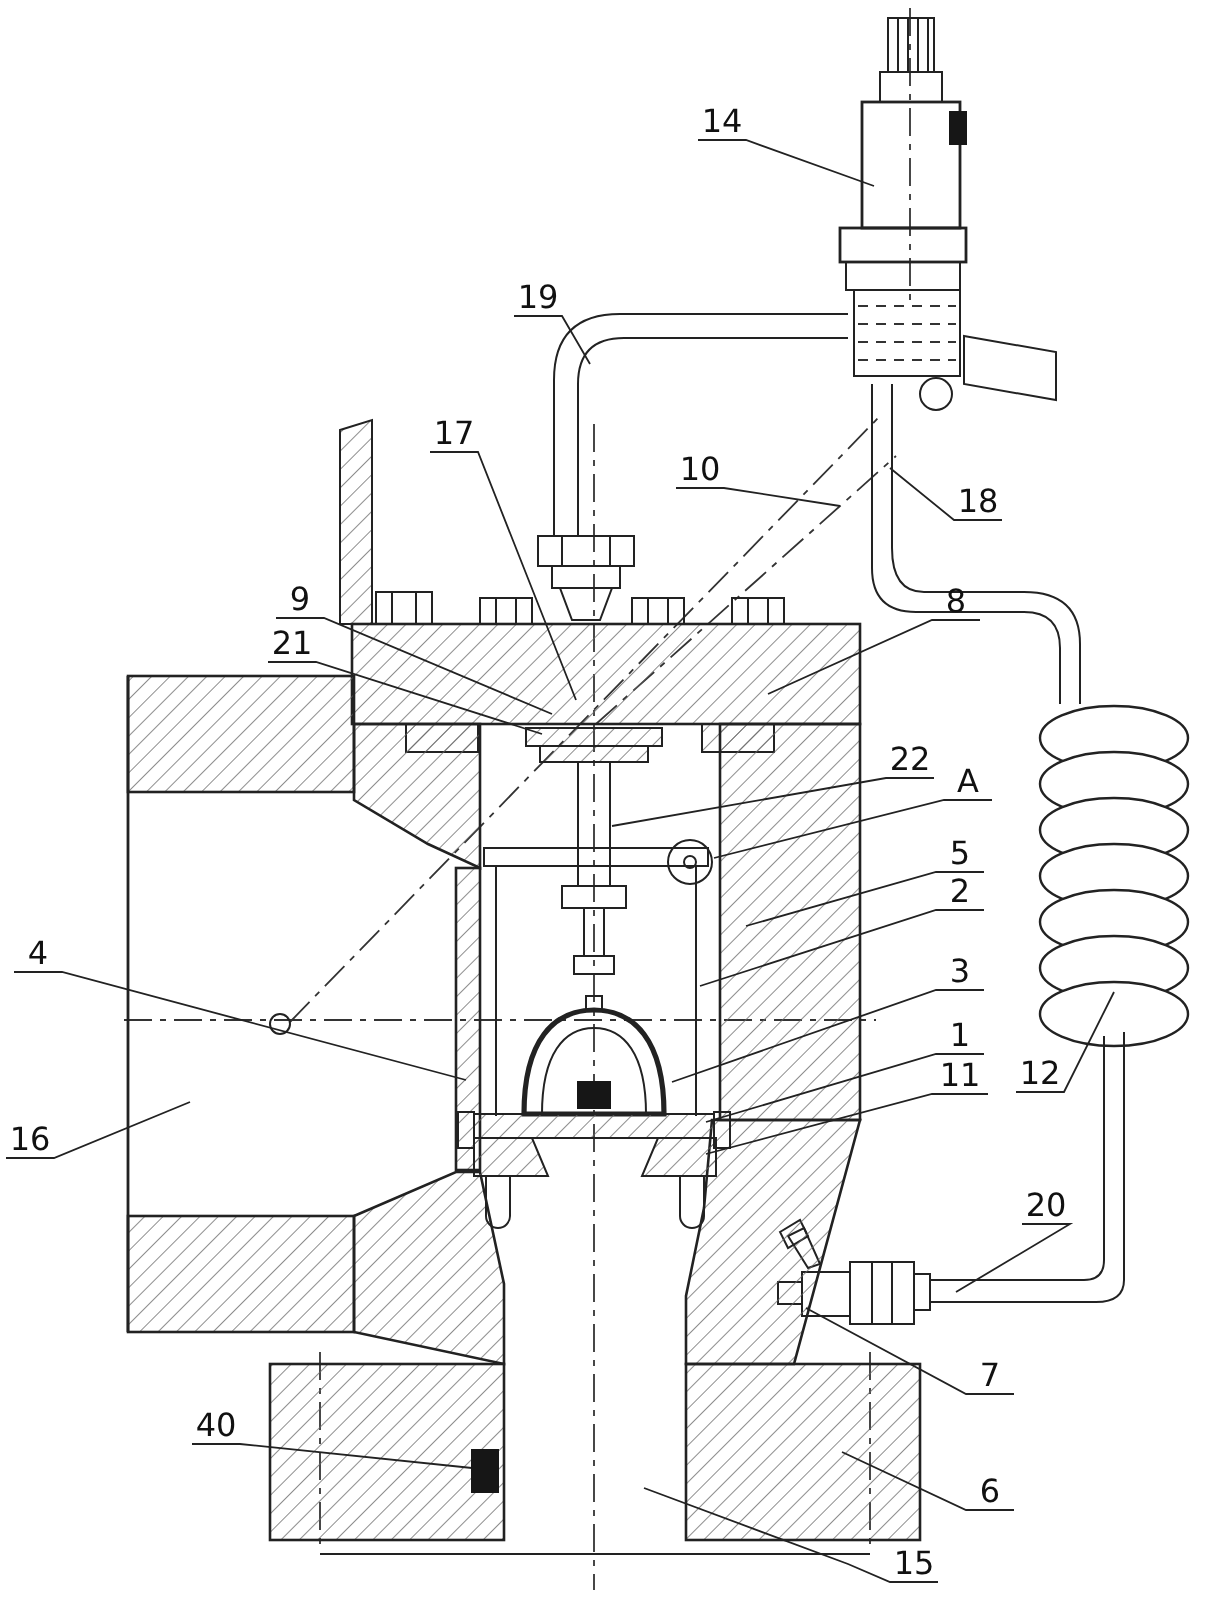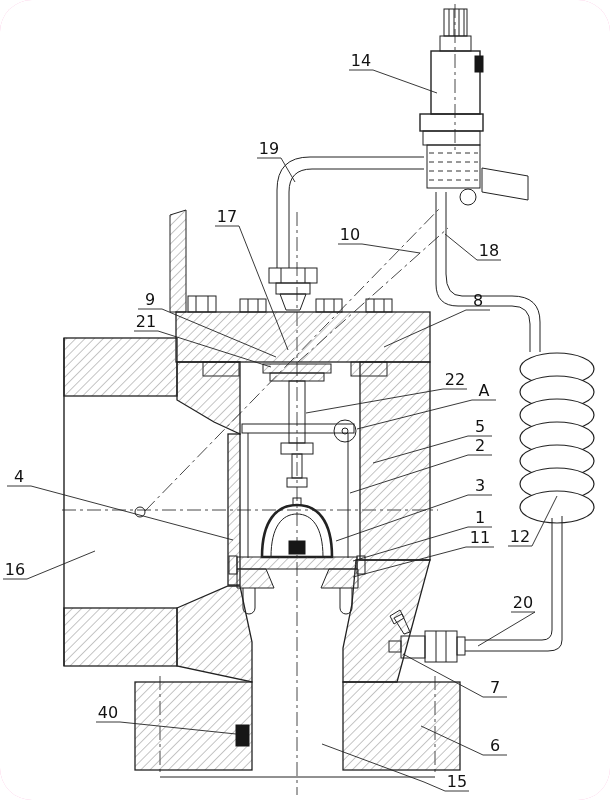--- a/index.html
+++ b/index.html
@@ -1,17 +1,17 @@
 <!DOCTYPE html>
 <html><head>
 <meta charset="utf-8">
 <style>
   html,body{margin:0;padding:0;background:#fff;}
   .stage{position:relative;width:610px;height:800px;background:#f9a8d4;overflow:hidden;
-         font-family:"DejaVu Sans",sans-serif;border-radius:32px;}
+         font-family:"DejaVu Sans",sans-serif;}
   svg{display:block;}
   .ol{fill:none;stroke:#222;stroke-width:1.4;}
   .ol2{fill:none;stroke:#222;stroke-width:1;}
   .bold{stroke-width:2.6;}
   .hz{fill:url(#hatch);stroke:#222;stroke-width:1.3;}
   .hzs{fill:url(#hatch);stroke:#222;stroke-width:1;}
   .cl{fill:none;stroke:#333;stroke-width:0.9;stroke-dasharray:14 4 3 4;}
   .dash{fill:none;stroke:#333;stroke-width:1;stroke-dasharray:5 4;}
   .ldr{fill:none;stroke:#222;stroke-width:0.9;}
   .lbl{font:16px "DejaVu Sans",sans-serif;fill:#111;}

